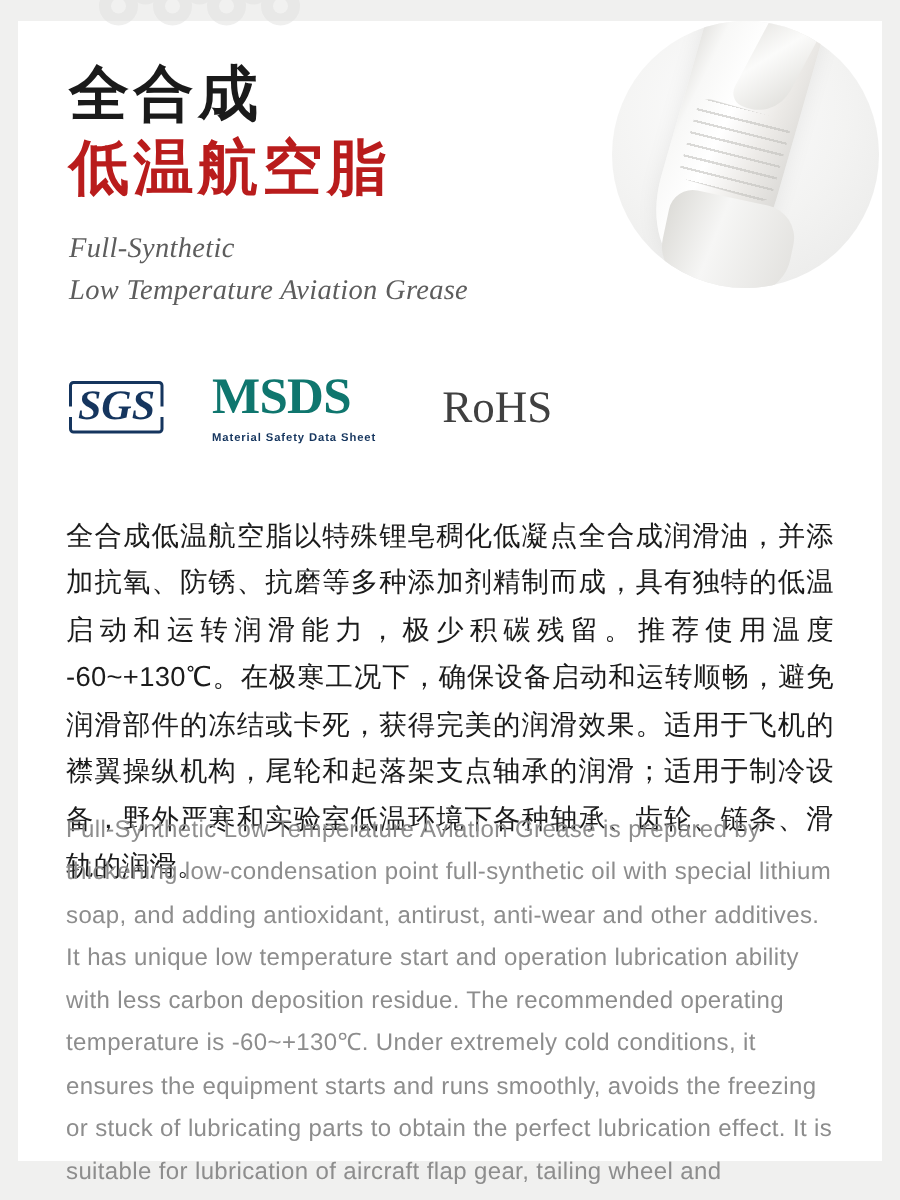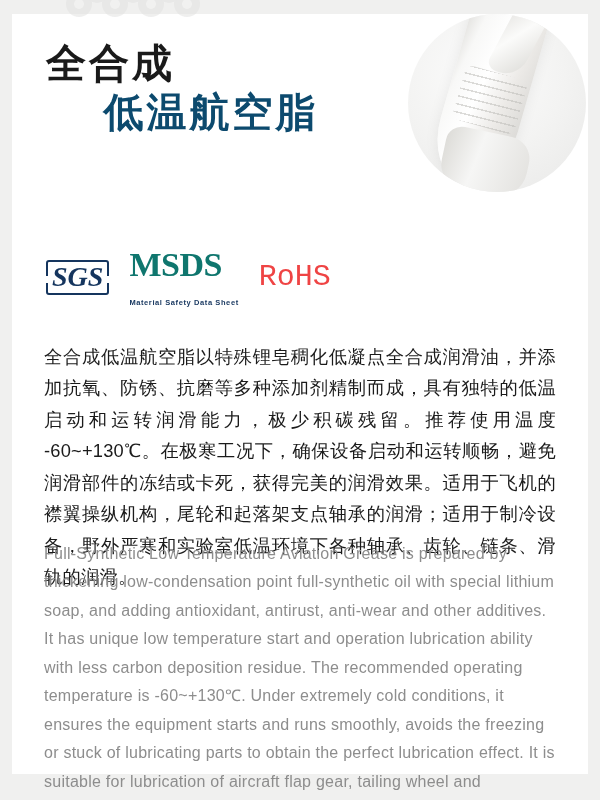--- a/index.html
+++ b/index.html
@@ -136,44 +136,43 @@
     font-size: 40px;
     font-weight: bold;
     color: #1a1a1a;
     letter-spacing: 3px;
     line-height: 1.18;
     margin: 0;
   }
   .title-cn-2 {
     font-size: 40px;
     font-weight: bold;
-    color: #0c4a6e;
+    color: #b91c1c;
     letter-spacing: 3px;
     line-height: 1.18;
     margin: 2px 0 0 0;
-    text-align: center;
   }
   .title-en {
     margin-top: 16px;
     font-family: "Liberation Serif", serif;
     font-style: italic;
     font-size: 19px;
     color: #5d5d5d;
     line-height: 1.45;
     letter-spacing: 0.2px;
   }
 
   
   .certs {
     position: absolute;
     left: 46px;
     top: 248px;
     display: flex;
     align-items: center;
-    gap: 20px;
+    gap: 32px;
   }
   .cert-sgs {
     position: relative;
     font-family: "Liberation Serif", serif;
     font-weight: bold;
     font-style: italic;
     font-size: 28px;
     color: #15355e;
     letter-spacing: 0px;
     padding: 1px 4px 2px 4px;
@@ -202,34 +201,35 @@
     line-height: 1;
   }
   .cert-msds .msds-main {
     font-family: "Liberation Serif", serif;
     font-weight: bold;
     font-size: 34px;
     color: #0f766e;
     letter-spacing: -0.5px;
   }
   .cert-msds .msds-sub {
-    margin-top: 17px;
+    margin-top: 6px;
     font-family: "Liberation Sans", sans-serif;
     font-size: 7.5px;
     font-weight: bold;
     color: #15355e;
     letter-spacing: 0.6px;
     text-align: center;
   }
   .cert-rohs {
-    font-family: Liberation Mono, monospace;
+    font-family: Liberation Serif, serif;
     font-size: 30px;
-    color: #ef4444;
+    color: #404040;
     letter-spacing: 0px;
     line-height: 1;
+    margin-left: 12px;
   }
 
   
   .body-cn {
     position: absolute;
     left: 44px;
     top: 308px;
     width: 512px;
     font-size: 18.3px;
     color: #1b1b1b;
@@ -281,20 +281,24 @@
   <div class="product-photo">
     <div class="tube"></div>
     <div class="nozzle"></div>
     <div class="ridges"></div>
     <div class="cap"></div>
   </div>
 
   <div class="title-block">
     <div class="title-cn-1">全合成</div>
     <div class="title-cn-2">低温航空脂</div>
+    <div class="title-en">
+      <div>Full-Synthetic</div>
+      <div>Low Temperature Aviation Grease</div>
+    </div>
   </div>
 
   <div class="certs">
     <div class="cert-sgs">
       <span>SGS</span>
     </div>
     <div class="cert-msds">
       <div class="msds-main">MSDS</div>
       <div class="msds-sub">Material Safety Data Sheet</div>
     </div>

